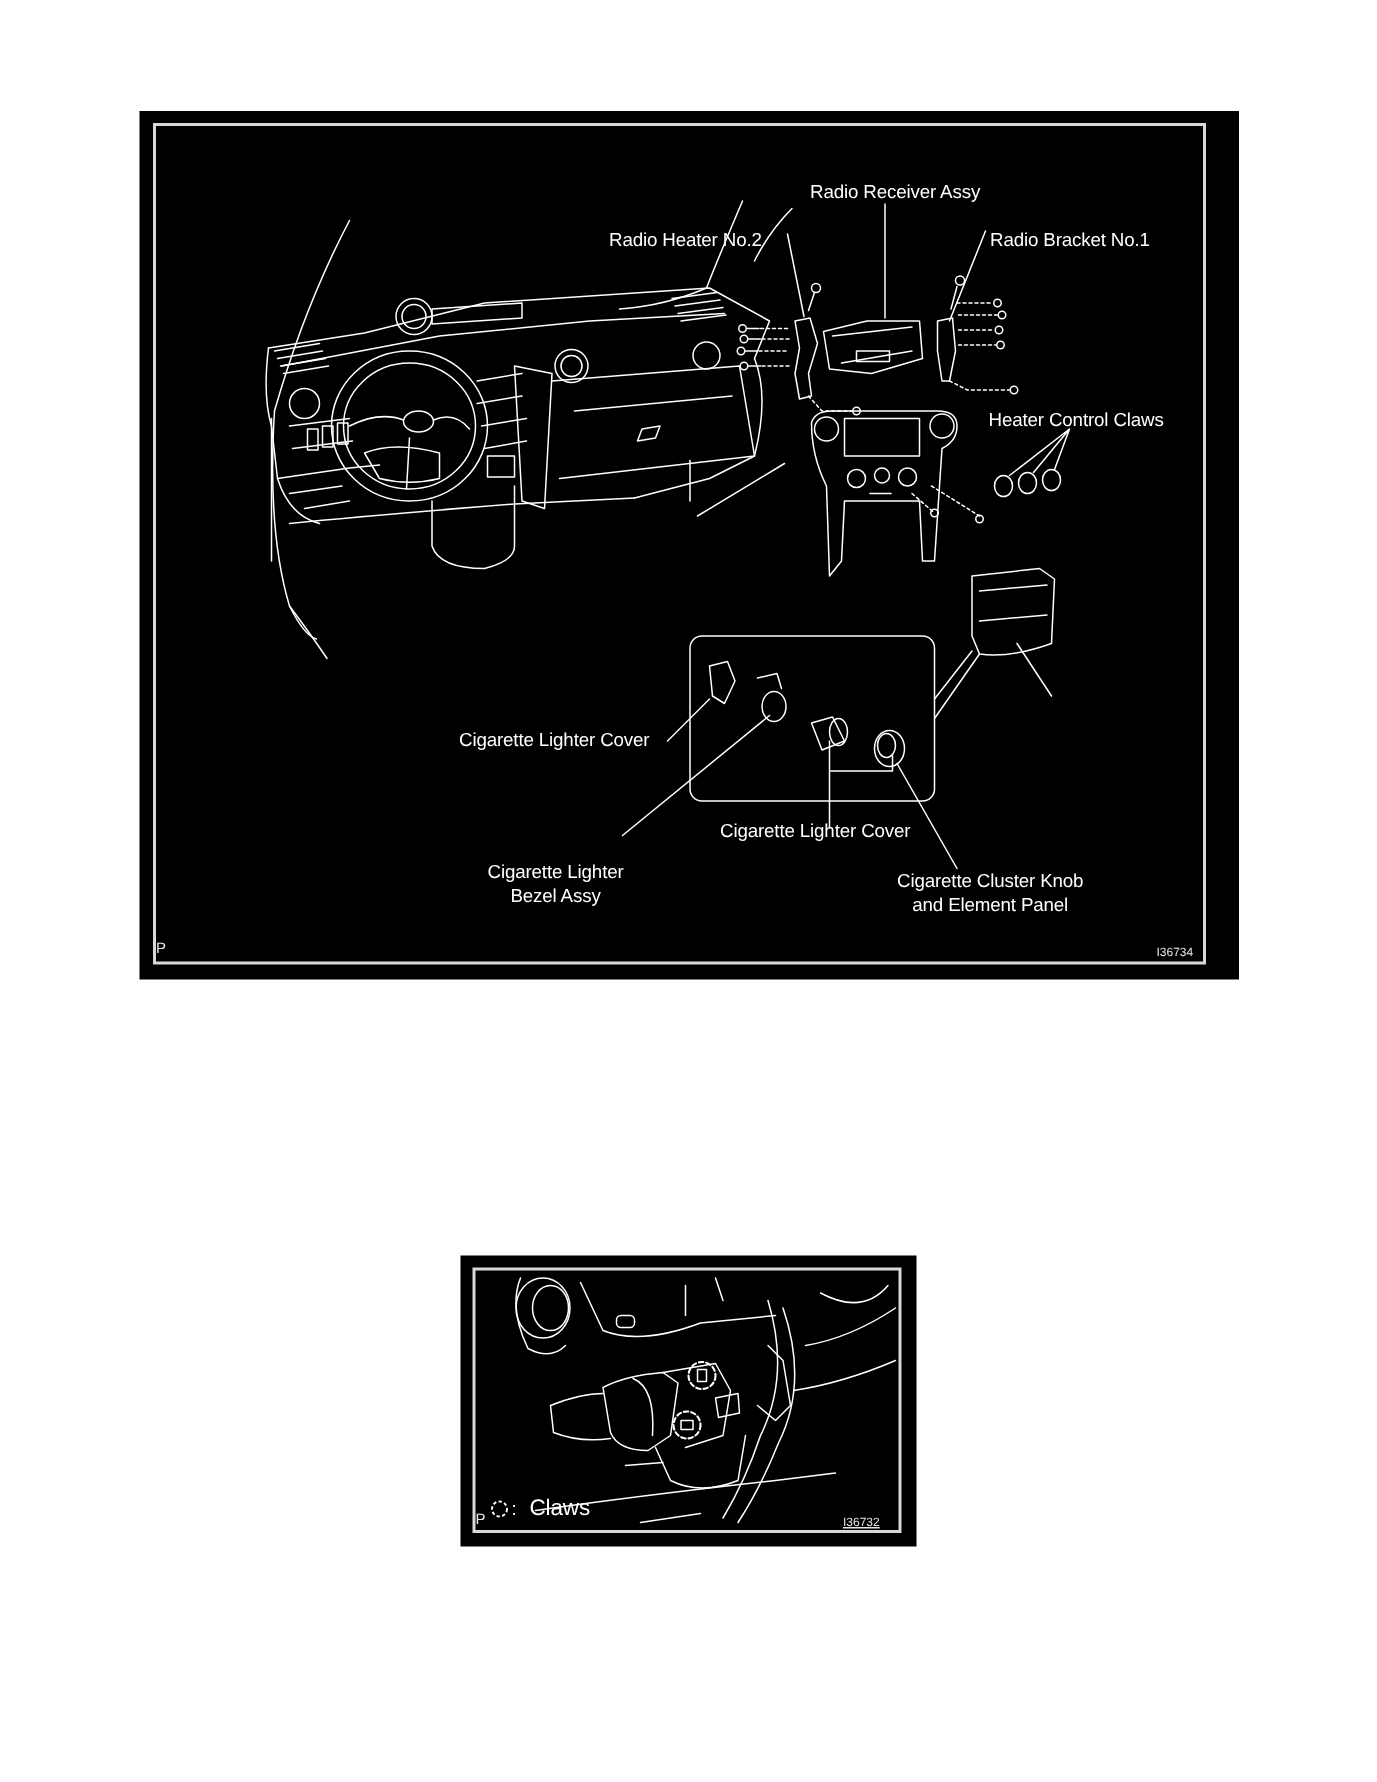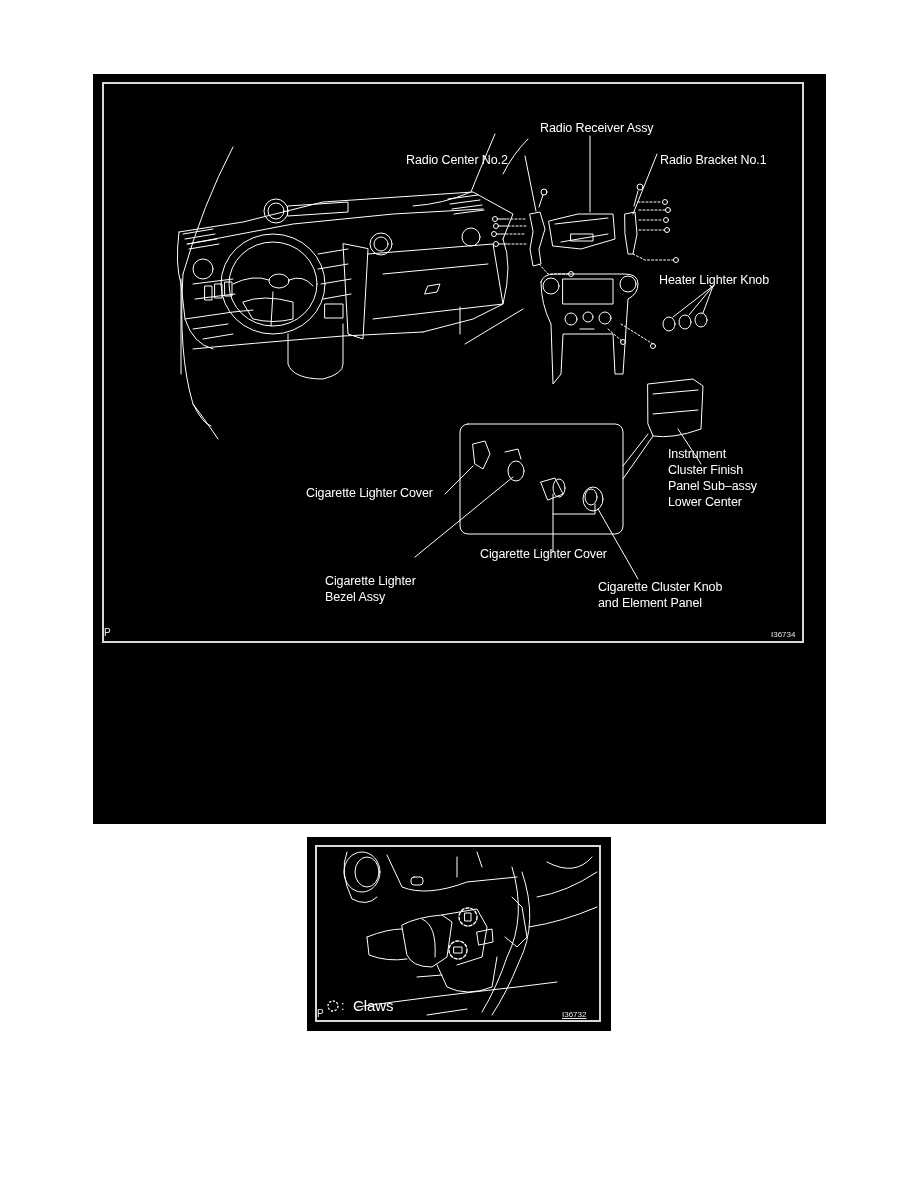--- a/index.html
+++ b/index.html
@@ -8,21 +8,21 @@
   .fig-inner { position:absolute; border:2px solid #d8d8d8; box-sizing:border-box; }
   .lbl { position:absolute; color:#fff; font-family:"Liberation Sans", sans-serif; font-size:12.5px; line-height:16px; white-space:nowrap; letter-spacing:-0.1px; }
   .lbl span { display:block; }
   .corner { position:absolute; color:#e6e6e6; font-family:"Liberation Sans", sans-serif; }
   svg.art { position:absolute; left:0; top:0; overflow:visible; }
   svg.art * { vector-effect:non-scaling-stroke; }
 </style>
 </head>
 <body>
 
-<div class="figure" style="left:93px; top:74px; width:733px; height:750px;">
+<div class="figure" style="left:93px; top:74px; width:733px; height:579px;text-align:center;">
   <div class="fig-inner" style="left:9px; top:8px; width:702px; height:561px;"></div>
 
   <svg class="art" width="733" height="579">
     <g fill="none" stroke="#fff" stroke-width="1" stroke-linejoin="round" stroke-linecap="round">
 
       <path d="M140 73 Q110 130 90 200"></path>
       <path d="M90 200 Q85 280 100 330 Q110 350 118 352"></path>
       <path d="M402 60 Q385 100 378 118 Q350 130 320 132"></path>
 
       <path d="M86 158 L150 148 L230 128 L380 118 L420 140 L410 165"></path>
@@ -149,29 +149,23 @@
       <ellipse cx="498" cy="423" rx="6" ry="8"></ellipse>
 
       <path d="M380 392 L352 420"></path>
       <path d="M420 403 L322 483"></path>
       <path d="M460 420 L460 478 M460 440 L502 440 L502 430"></path>
       <path d="M505 435 L545 505"></path>
     </g>
   </svg>
 
   <div class="lbl" style="left:447px; top:46px;">Radio Receiver Assy</div>
-  <div class="lbl" style="left:313px; top:78px;">Radio Center No.2</div>
+  <div class="lbl" style="left:313px; top:78px;">Radio Heater No.2</div>
   <div class="lbl" style="left:567px; top:78px;">Radio Bracket No.1</div>
-  <div class="lbl" style="left:566px; top:198px;">Heater Lighter Knob</div>
-  <div class="lbl" style="left:575px; top:372px;">
-    <span>Instrument</span>
-    <span>Cluster Finish</span>
-    <span>Panel Sub–assy</span>
-    <span>Lower Center</span>
-  </div>
+  <div class="lbl" style="left:566px; top:198px;">Heater Control Claws</div>
   <div class="lbl" style="left:213px; top:411px;">Cigarette Lighter Cover</div>
   <div class="lbl" style="left:232px; top:463px;margin-top:36px;">
     <span>Cigarette Lighter</span>
     <span>Bezel Assy</span>
   </div>
   <div class="lbl" style="left:387px; top:472px;">Cigarette Lighter Cover</div>
   <div class="lbl" style="left:505px; top:505px;">
     <span>Cigarette Cluster Knob</span>
     <span>and Element Panel</span>
   </div>

